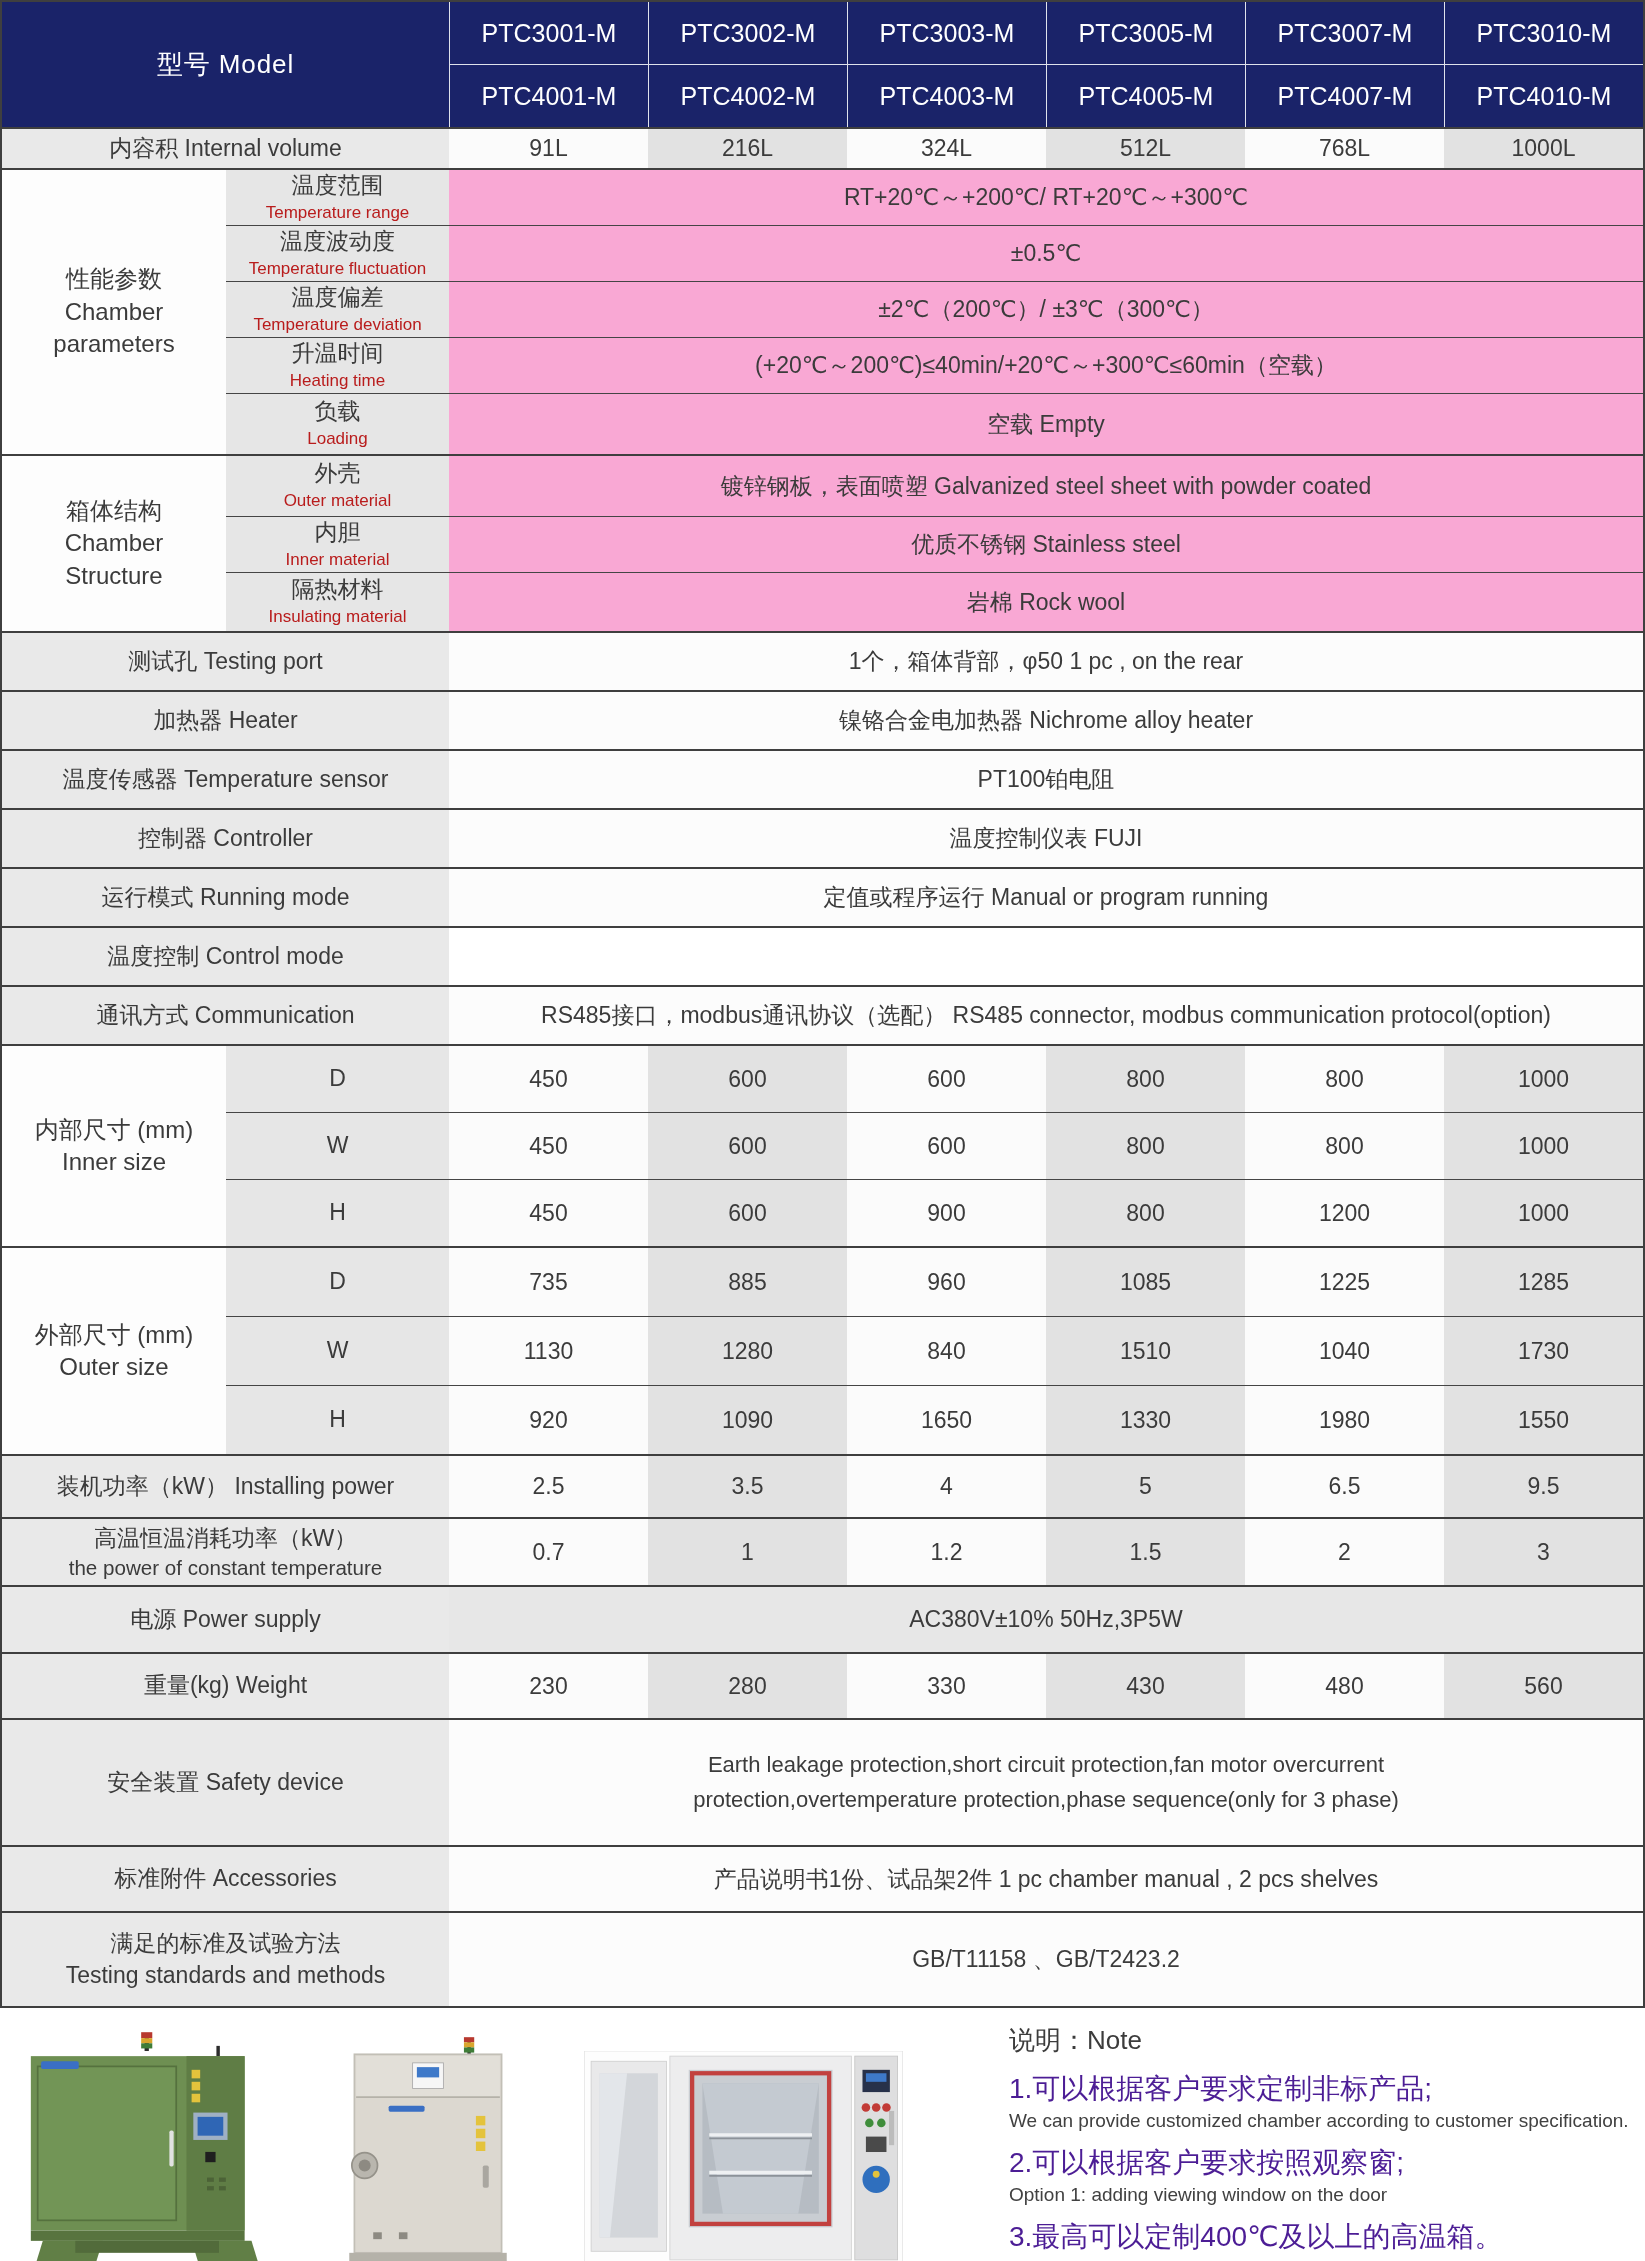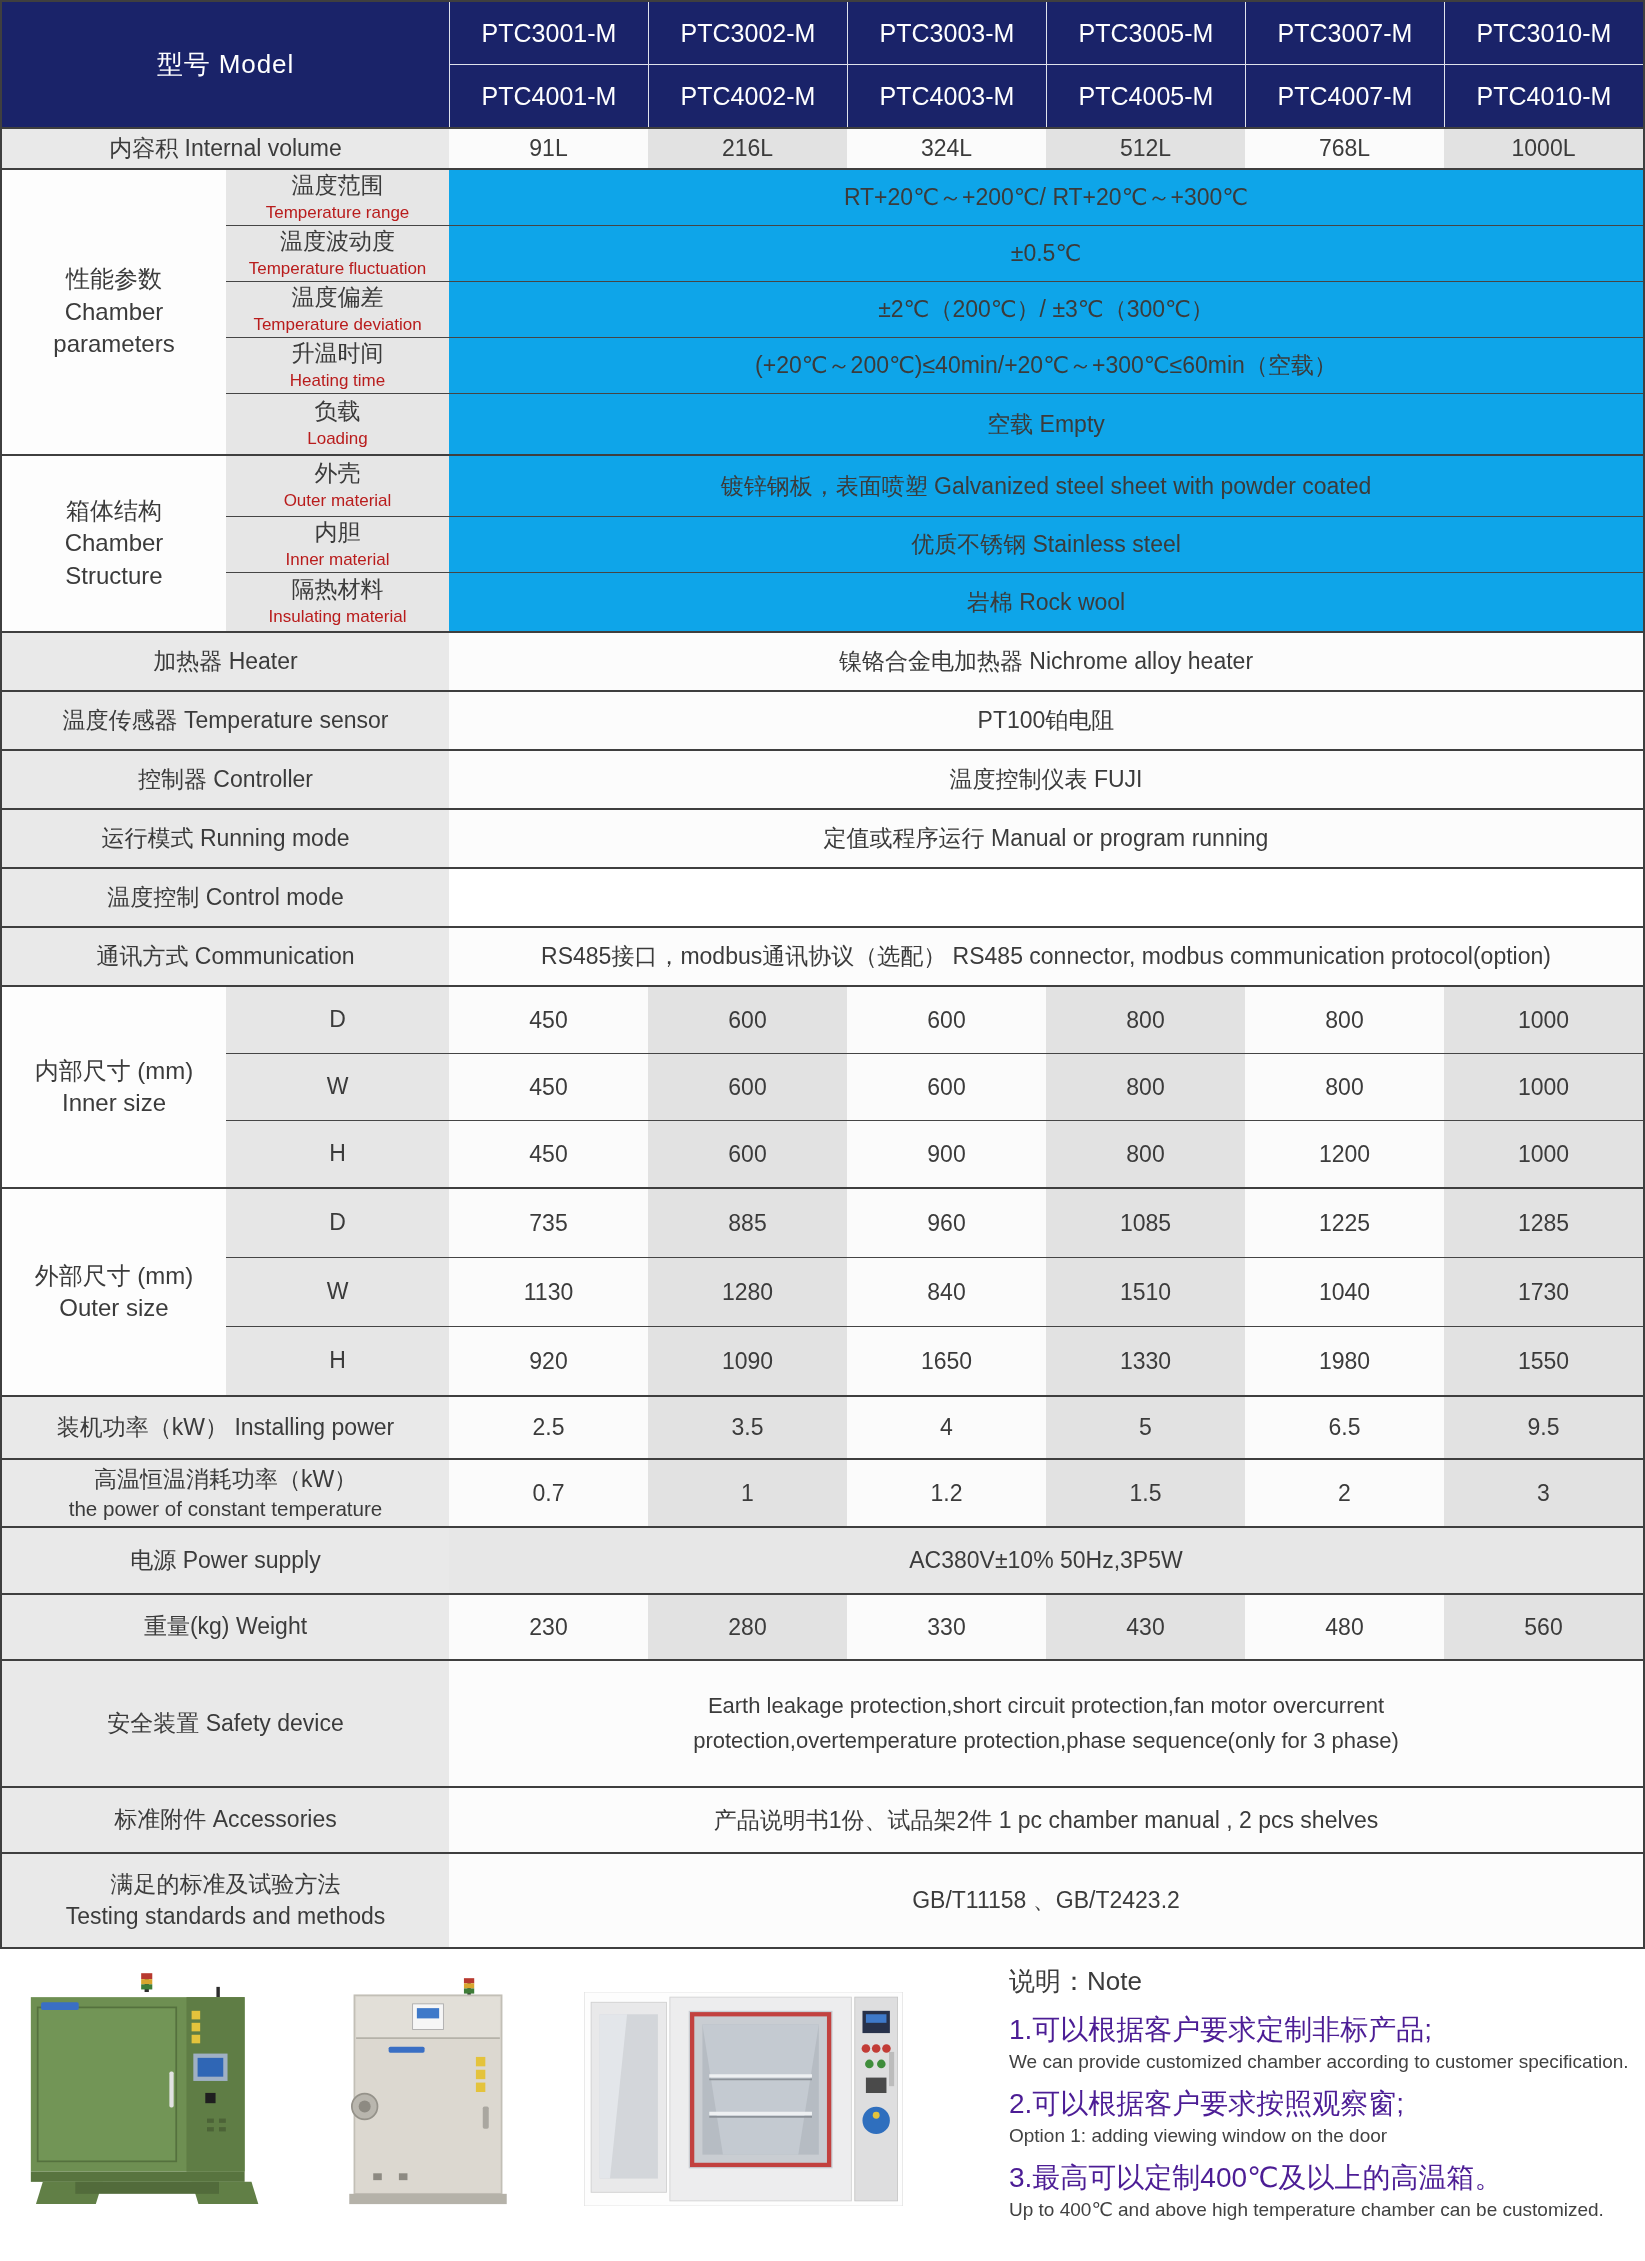--- a/index.html
+++ b/index.html
@@ -41,21 +41,21 @@
                  align-items:center; justify-content:center; font-size:24px; line-height:1.35;
                  text-align:center; }
   .group-body { flex:1; display:flex; flex-direction:column; }
   .group-row { display:flex; }
   .group-row + .group-row { border-top:1.7px solid #454545; }
   .sub-label { width:223px; background:#e6e6e6; display:flex; flex-direction:column;
                align-items:center; justify-content:center; text-align:center; line-height:1.2; }
   .sub-label .zh { font-size:23px; }
   .sub-label .en { font-size:17px; color:#b91c1c; margin-top:3.4px; }
   .sub-label.dim { font-size:23px; }
-  .sub-value { flex:1; background:#0ea5e9; display:flex; align-items:center;
+  .sub-value { flex:1; background:#f9a8d4; display:flex; align-items:center;
                justify-content:center; font-size:23px; text-align:center; }
 
   
   .bottom { position:relative; height:283px; }
   .photos { position:absolute; left:24px; top:24px; display:flex; align-items:flex-end; gap:67px; }
   .photo { display:block; }
   .note { position:absolute; left:1009px; top:15.4px; width:656px; }
   .note-title { font-size:26px; color:#3c3c3c; margin-bottom:12px; }
   .note-item { margin-bottom:10.3px; }
   .note-item .zh { font-size:28px; color:#4c1d95; line-height:1.35; }
@@ -169,20 +169,24 @@
         <div class="group-row" style="height:58px">
           <div class="sub-label">
             <span class="zh">隔热材料</span>
             <span class="en">Insulating material</span>
           </div>
           <div class="sub-value">岩棉  Rock wool</div>
         </div>
       </div>
     </div>
 
+    <div class="trow" style="height:57px">
+      <div class="label-cell">测试孔  Testing port</div>
+      <div class="value-cell">1个，箱体背部，φ50    1 pc , on the rear</div>
+    </div>
     <div class="trow" style="height:57px">
       <div class="label-cell">加热器  Heater</div>
       <div class="value-cell">镍铬合金电加热器    Nichrome alloy heater</div>
     </div>
     <div class="trow" style="height:57px">
       <div class="label-cell">温度传感器  Temperature sensor</div>
       <div class="value-cell">PT100铂电阻</div>
     </div>
     <div class="trow" style="height:57px">
       <div class="label-cell">控制器  Controller</div>

